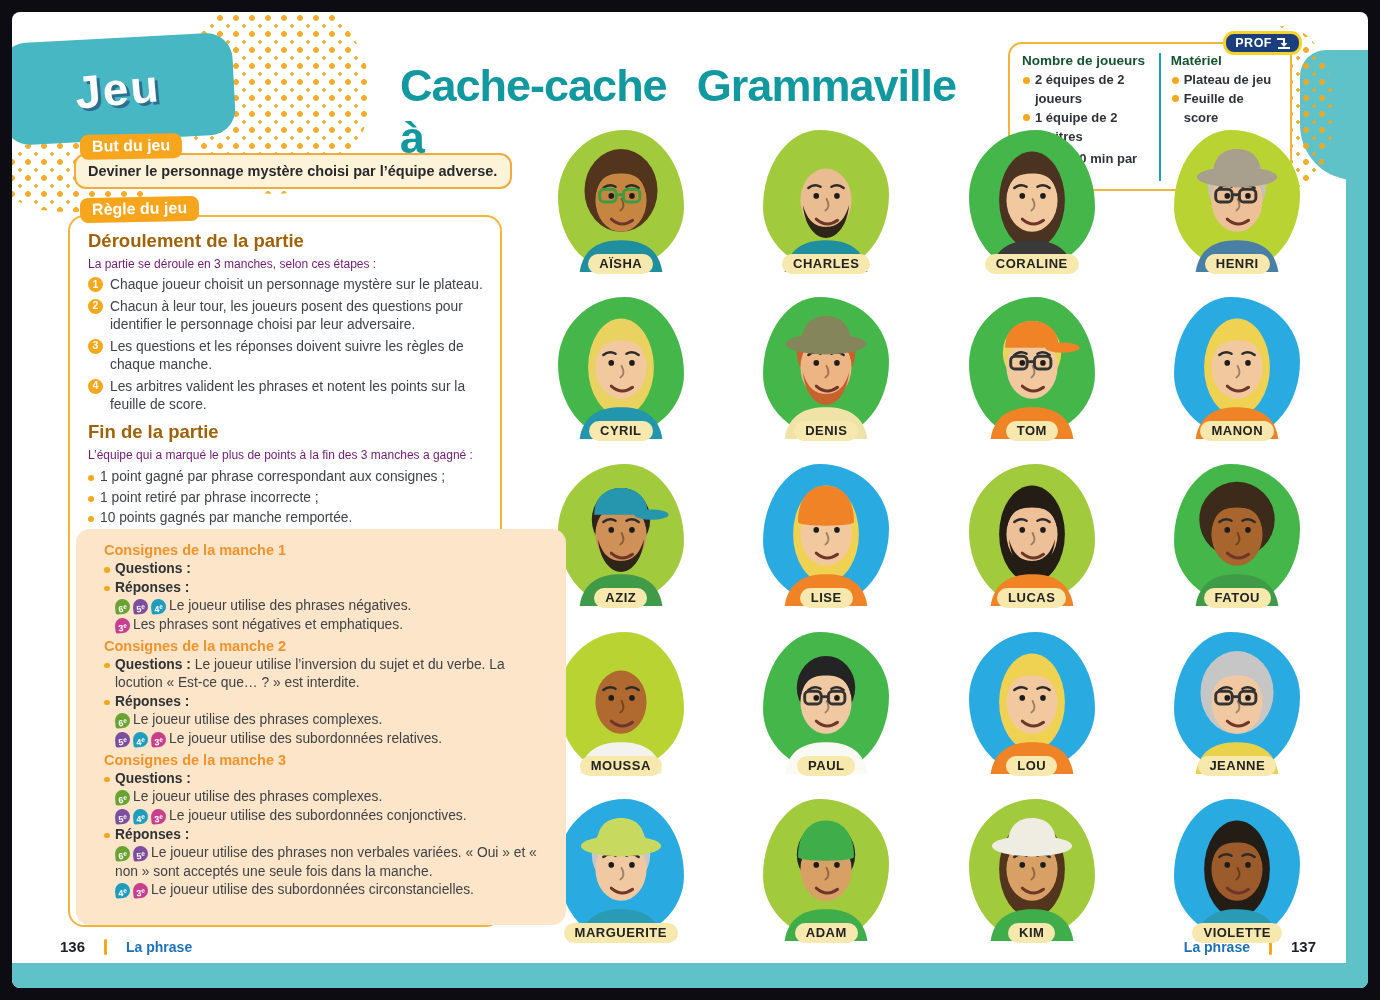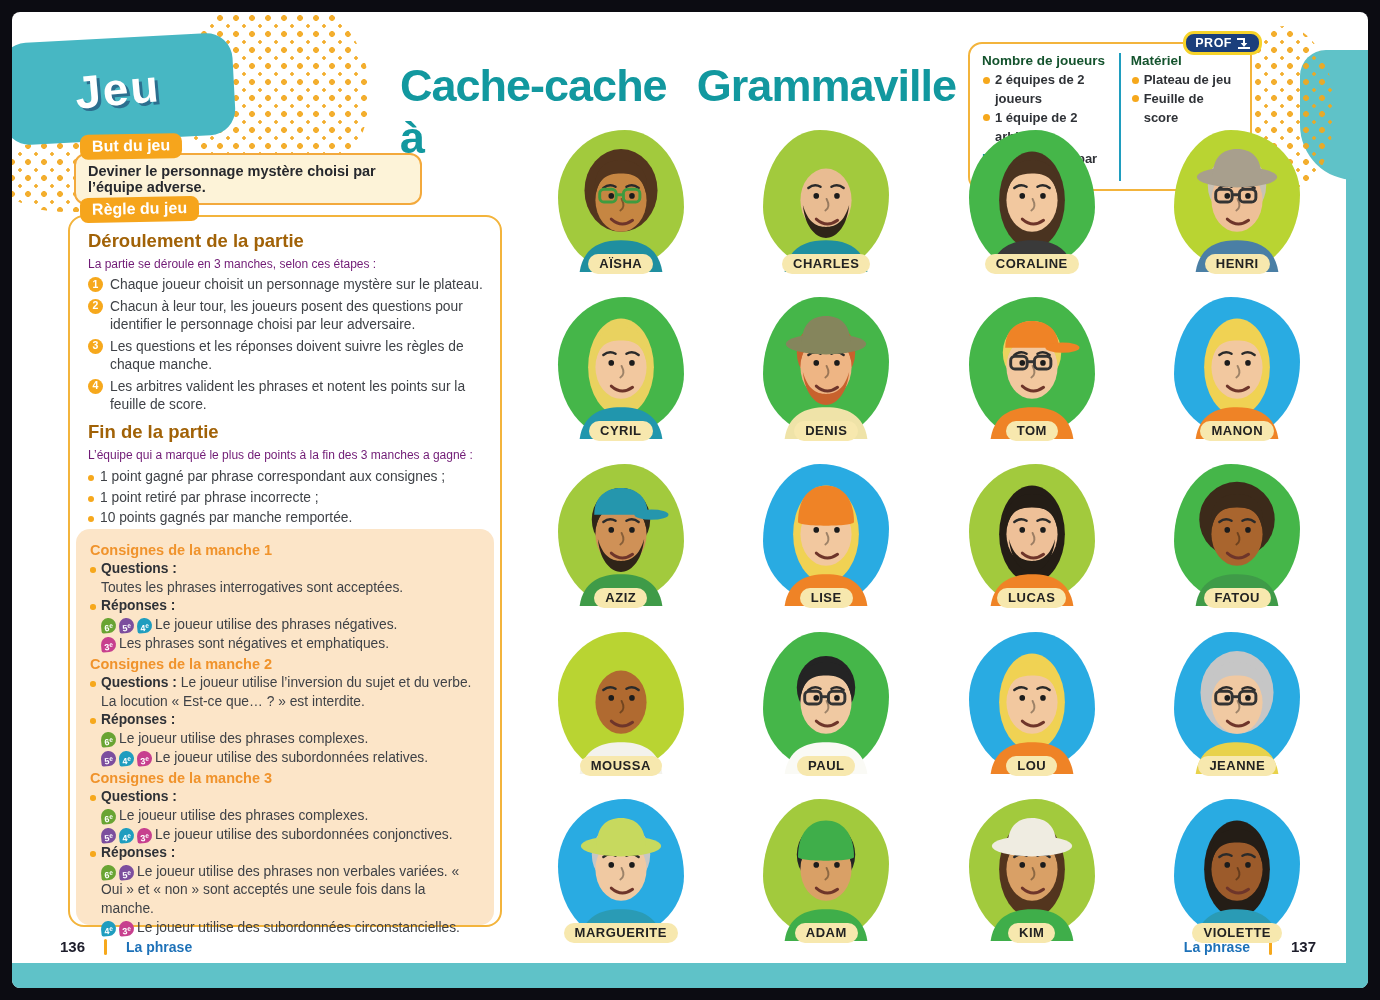--- a/index.html
+++ b/index.html
@@ -24,56 +24,56 @@
   .jeu-tag { position:absolute; left:-10px; top:26px; width:232px; height:102px; background:#47b7c3;
     border-radius:26px; transform:rotate(-3deg); display:flex; align-items:center; justify-content:center; }
   .jeu-tag span { color:#fff; font-size:46px; font-weight:800; letter-spacing:2px; transform:rotate(-2deg);
     text-shadow:3px 3px 0 #2c6f8f; }
 
   
   .title { position:absolute; left:388px; top:48px; width:556px; display:flex; justify-content:space-between;
     color:#12989f; font-size:45px; font-weight:800; letter-spacing:-1px; }
 
   
-  .info-box { position:absolute; left:956px; top:30px; width:284px; min-height:94px; border:2.5px solid #f3b43c;
+  .info-box { position:absolute; left:996px; top:30px; width:284px; min-height:94px; border:2.5px solid #f3b43c;
     border-radius:14px; background:#fff; padding:9px 12px 8px 12px; display:flex; }
   .info-col { flex:1; }
   .info-col.left { flex:1.18; padding-right:10px; border-right:2.5px solid #1f9dbf; }
   .info-col.right { padding-left:10px; }
   .info-h { color:#14532d; font-size:13.5px; font-weight:800; margin-bottom:3px; }
   .info-li { font-size:13px; color:#2f3237; font-weight:600; padding-left:13px; position:relative; line-height:1.45; }
   .info-li::before { content:""; position:absolute; left:1px; top:5.5px; width:7px; height:7px; border-radius:50%; background:#f6a81c; }
   .duree { margin-top:5px; font-size:13px; color:#2f3237; font-weight:600; }
   .duree b { color:#0f93a8; font-size:13.5px; font-weight:800; }
   .prof-badge { position:absolute; right:-12px; top:-13px; background:#1b3f7c; border:3px solid #f6d32a; border-radius:11px;
     color:#fff; font-size:12.5px; font-weight:800; padding:2px 8px 2px 9px; display:flex; align-items:center; gap:4px; letter-spacing:.5px; }
 
   
   .badge-orange { display:inline-block; background:#f6a51c; color:#fff; font-size:16px; font-weight:800;
     padding:3px 12px 4px 12px; border-radius:8px; transform:rotate(-1deg); position:relative; z-index:3; }
   .goal-badge { position:absolute; left:68px; top:122px; }
-  .goal-box { position:absolute; left:62px; top:141px; width:348px; background:#fdf3d8; border:2px solid #f3a93c;
+  .goal-box { position:absolute; left:62px; top:141px; width:438px; background:#fdf3d8; border:2px solid #f3a93c;
     border-radius:12px; padding:8px 12px; font-size:14.5px; font-weight:700; color:#27292e; z-index:2; }
   .rules-badge { position:absolute; left:68px; top:185px; }
   .rules-box { position:absolute; left:56px; top:203px; width:434px; height:712px; background:#fff; border:2.5px solid #f3b43c;
     border-radius:16px; padding:13px 14px 10px 18px; z-index:2; }
   .rules-h { color:#a16207; font-size:18.5px; font-weight:800; margin-bottom:4px; }
   .rules-p { font-size:12px; color:#701a75; line-height:1.34; margin-bottom:4px; }
   ol.steps { list-style:none; counter-reset:step; margin-bottom:7px; }
   ol.steps li { position:relative; font-size:13.8px; color:#3f4247; line-height:1.32; padding-left:22px; margin-bottom:3.5px; }
   ol.steps li::before { counter-increment:step; content:counter(step); position:absolute; left:0; top:1px;
     width:15px; height:15px; background:#f6a81c; border-radius:50%; color:#fff; font-size:10.5px; font-weight:800;
     display:flex; align-items:center; justify-content:center; }
   ul.points { list-style:none; margin-bottom:8px; }
   ul.points li { position:relative; font-size:13.8px; color:#3f4247; line-height:1.5; padding-left:12px; }
   ul.points li::before { content:""; position:absolute; left:0; top:8px; width:6px; height:6px; border-radius:50%; background:#f6a81c; }
 
   
-  .consignes { position:absolute; left:64px; top:517px; width:418px; height:396px; background:#fce5c8; border-radius:14px;
-    padding:10px 12px 8px 14px; z-index:3; }
+  .consignes { position:absolute; left:64px; top:517px; width:490px; height:396px; background:#fce5c8; border-radius:14px;
+    padding:10px 12px 8px 28px; z-index:3; }
   .c-h { color:#f0932c; font-size:14.5px; font-weight:800; margin:3px 0 2px 0; }
   .c-label { position:relative; font-size:13.8px; color:#2f3237; font-weight:800; padding-left:11px; line-height:1.35; }
   .c-label::before { content:""; position:absolute; left:0; top:7px; width:5.5px; height:5.5px; border-radius:50%; background:#f6a81c; }
   .c-label .normal { font-weight:400; color:#3f4247; }
   .c-line { font-size:13.8px; color:#3f4247; line-height:1.35; padding-left:11px; }
   .gbadge { display:inline-block; width:15px; height:15px; border-radius:50% 50% 50% 2px; margin-right:3px;
     color:#fff; font-size:9px; font-weight:800; text-align:center; line-height:15px; vertical-align:-2px; transform:rotate(-6deg); }
   .gbadge em { font-style:normal; font-size:6.5px; vertical-align:3px; }
 
   
@@ -158,21 +158,20 @@
     <ul class="points">
       <li>1 point gagné par phrase correspondant aux consignes ;</li>
       <li>1 point retiré par phrase incorrecte ;</li>
       <li>10 points gagnés par manche remportée.</li>
     </ul>
   </div>
 
   <div class="consignes">
     <div class="c-h">Consignes de la manche 1</div>
     <div class="c-label">Questions :</div>
-    <div class="c-line">Toutes les phrases interrogatives sont acceptées.</div>
     <div class="c-label">Réponses :</div>
     <div class="c-line">
       <span><span class="gbadge" style="background: rgb(105, 164, 51);">6<em>e</em></span><span class="gbadge" style="background: rgb(124, 78, 158);">5<em>e</em></span><span class="gbadge" style="background: rgb(31, 157, 191);">4<em>e</em></span></span><span>Le joueur utilise des phrases négatives.</span>
     </div>
     <div class="c-line">
       <span><span class="gbadge" style="background: rgb(199, 63, 142);">3<em>e</em></span></span><span>Les phrases sont négatives et emphatiques.</span>
     </div>
 
     <div class="c-h">Consignes de la manche 2</div>
     <div class="c-label">

